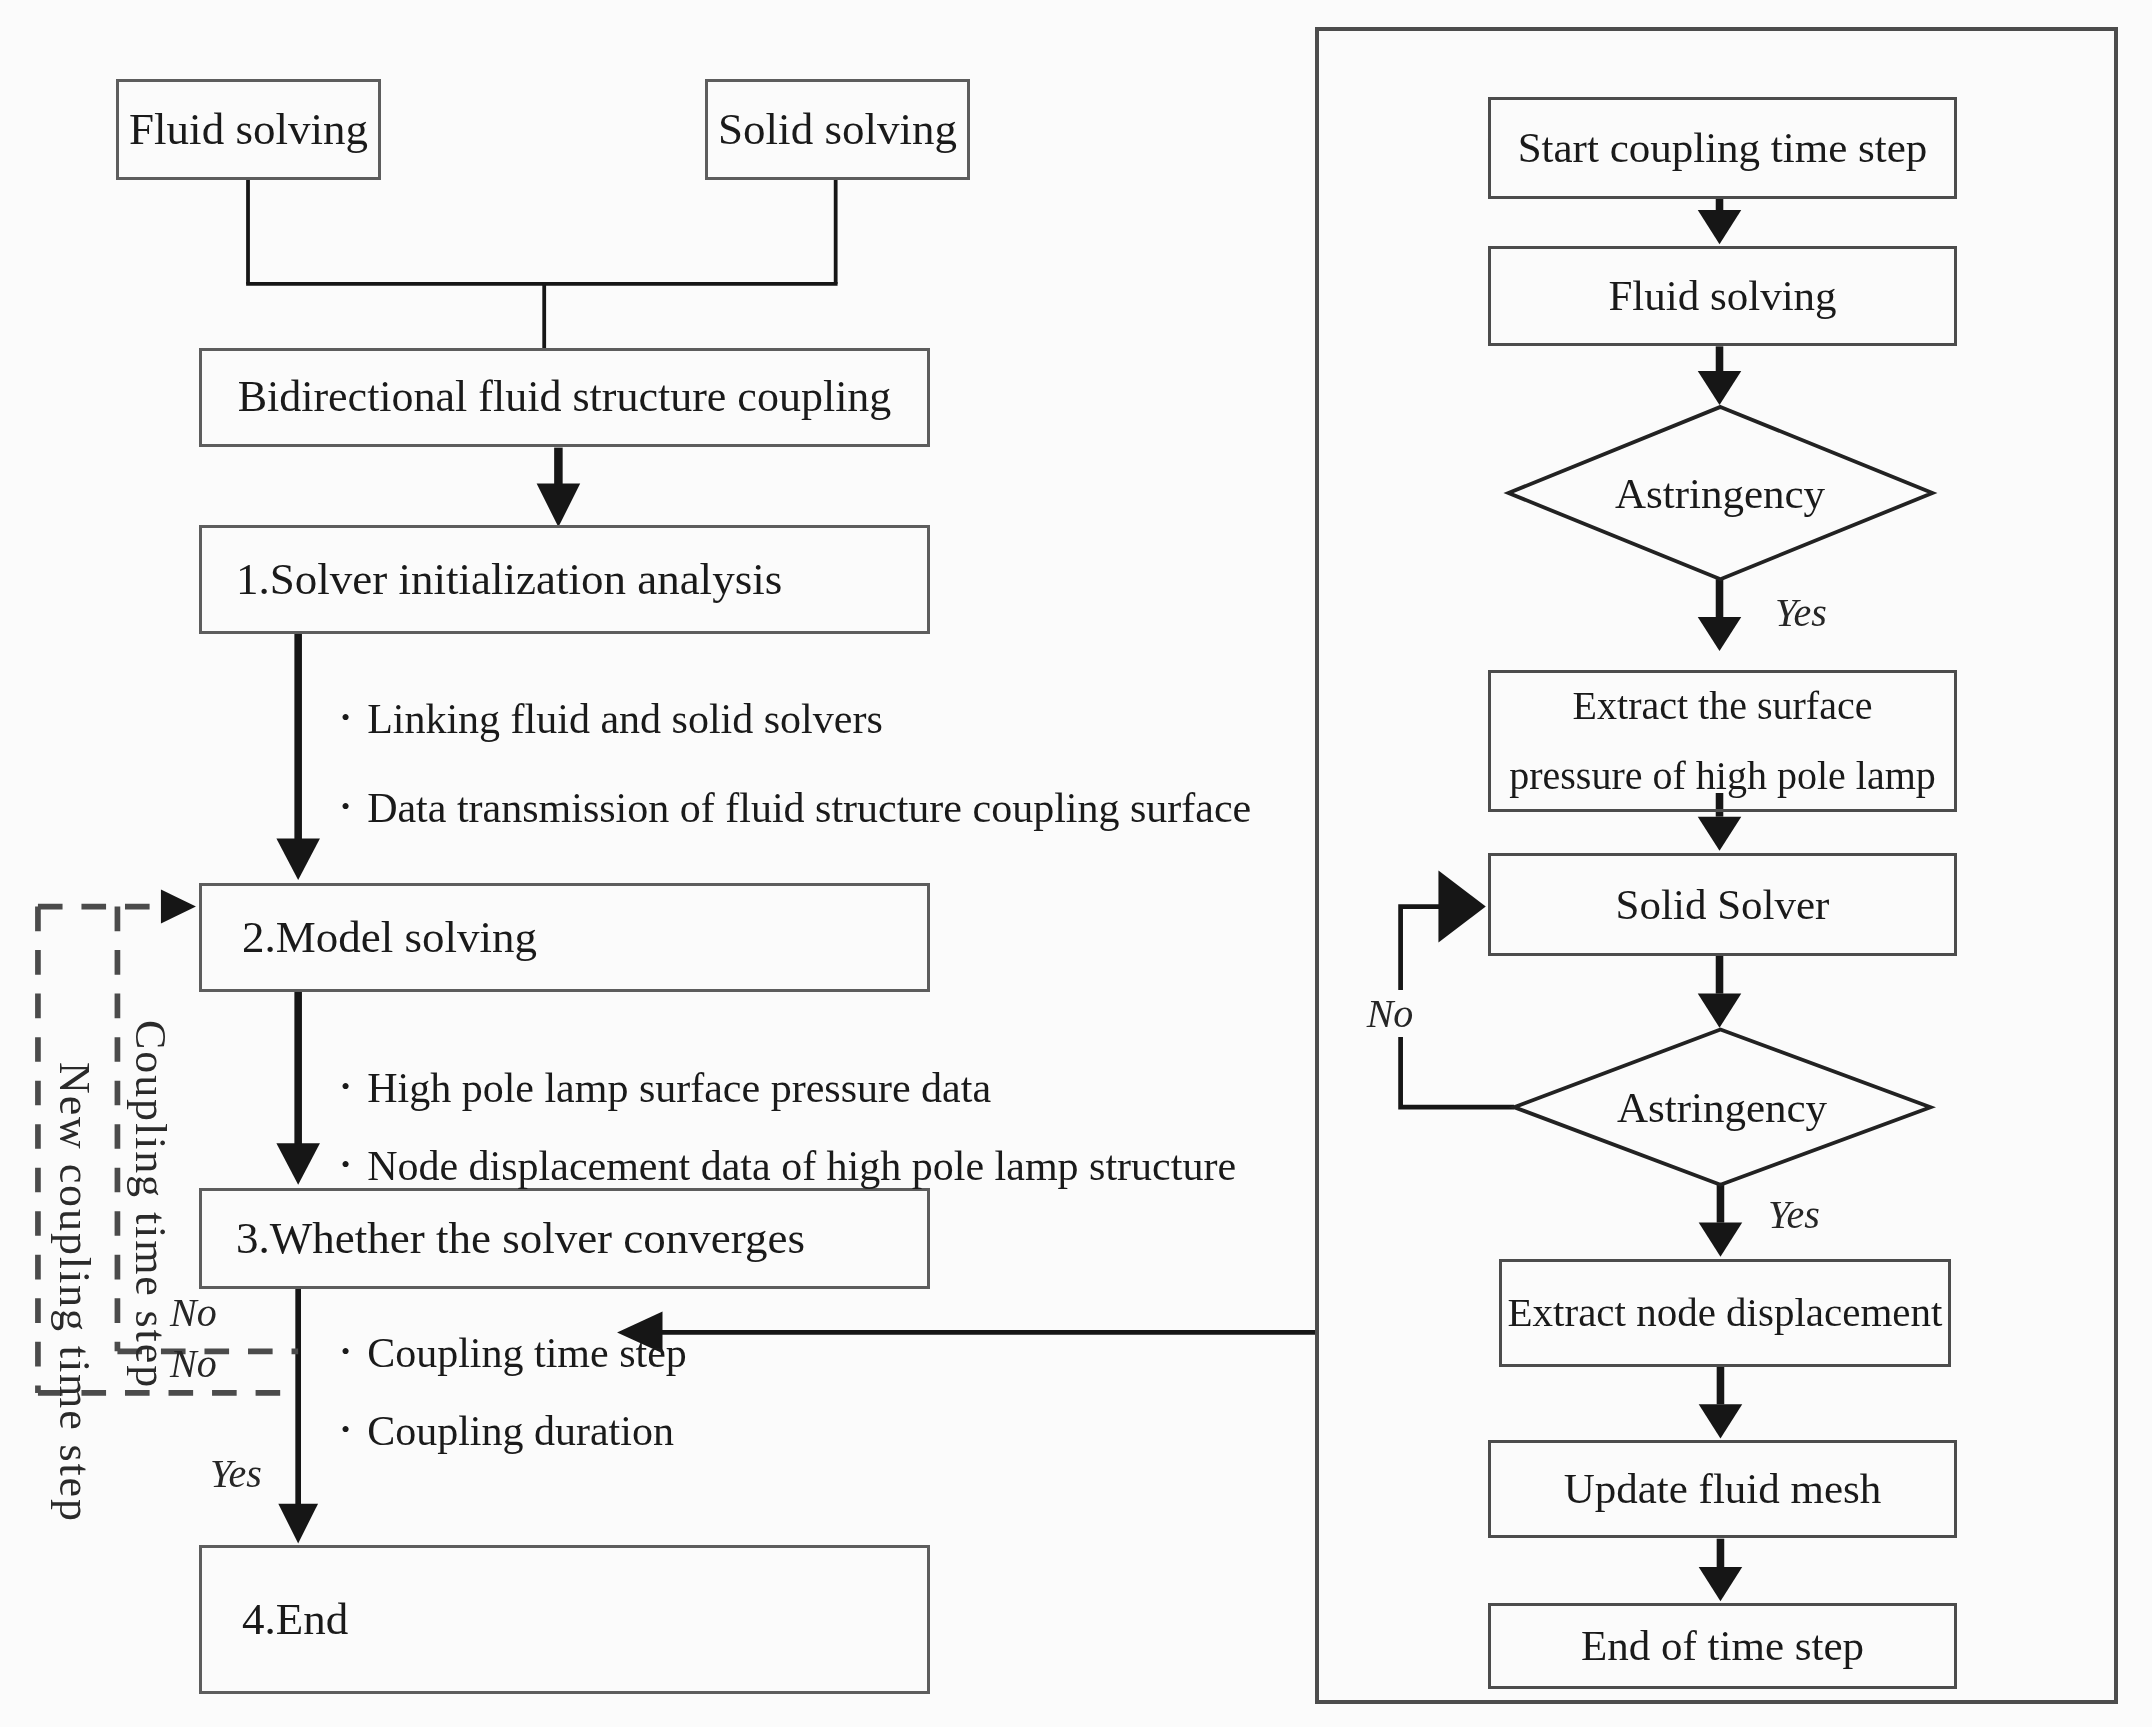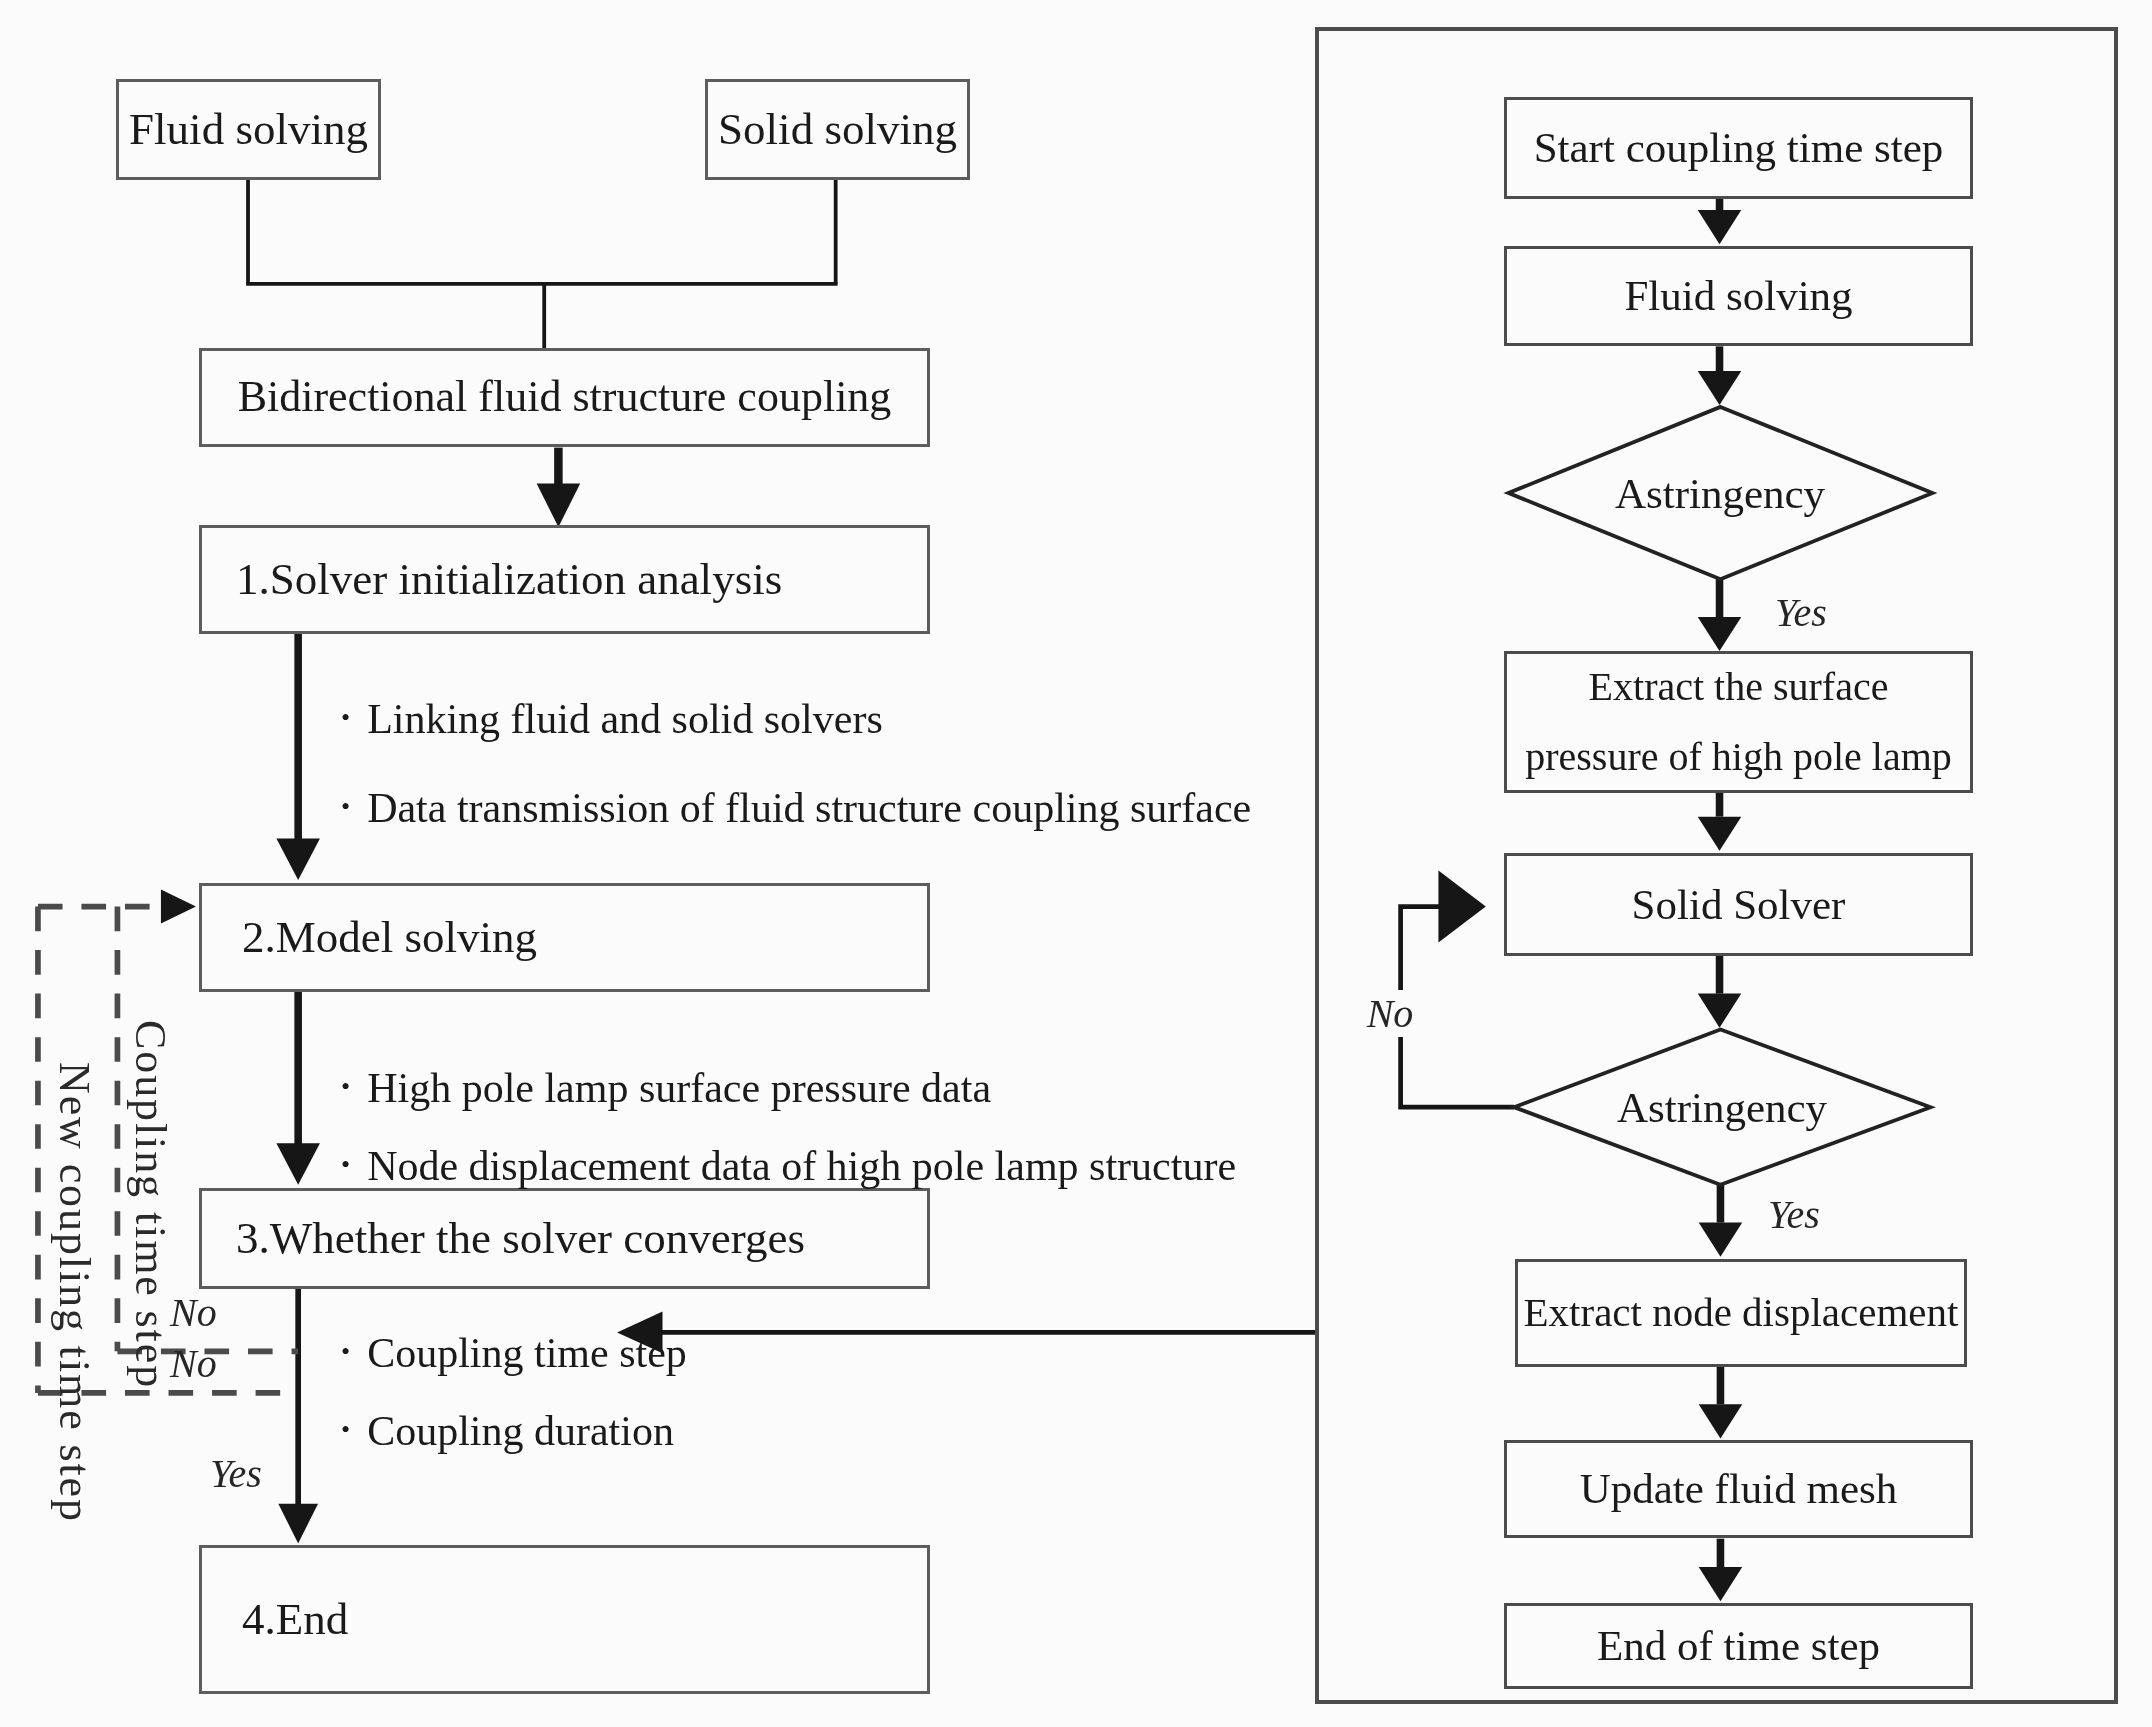--- a/index.html
+++ b/index.html
@@ -10,21 +10,21 @@
     font-family:"Liberation Serif","DejaVu Serif",serif;
   }
   .layer{position:absolute;left:0;top:0;}
   .box{
     position:absolute; box-sizing:border-box;
     border:3.8px solid #5d5d5d; background:transparent;
     display:flex; align-items:center;
     font-size:45px; line-height:1.15; white-space:nowrap;
   }
   .center{justify-content:center;}
-  .rbox{border-color:#4c4c4c; font-size:43px;margin-left:16px;}
+  .rbox{border-color:#4c4c4c; font-size:43px;}
   .pad36{padding-left:34px;}
   .pad42{padding-left:40px;}
   .panel{
     position:absolute; box-sizing:border-box;
     border:4.7px solid #4c4c4c; background:transparent;
   }
   .dlabel{
     position:absolute; display:flex; align-items:center; justify-content:center;
     font-size:43px; white-space:nowrap;
   }
@@ -177,21 +177,21 @@
   </div>
   <div class="box rbox center" style="left:1488px;top:246px;width:469px;height:100px;">
     <span>Fluid solving</span>
   </div>
   <div class="dlabel" style="left:1508px;top:446px;width:424px;height:95px;">
     <span>Astringency</span>
   </div>
   <div class="branch" style="left:1775px;top:589px;">
     <span>Yes</span>
   </div>
-  <div class="box rbox two-line" style="left:1488px;top:651px;width:469px;height:142px;">
+  <div class="box rbox two-line" style="left:1488px;top:670px;width:469px;height:142px;">
     <span>Extract the surface</span>
     <span>pressure of high pole lamp</span>
   </div>
   <div class="box rbox center" style="left:1488px;top:853px;width:469px;height:103px;">
     <span>Solid Solver</span>
   </div>
   <div class="branch onln" style="left:1361px;top:990px;">
     <span>No</span>
   </div>
   <div class="dlabel" style="left:1514px;top:1062px;width:416px;height:91px;">

